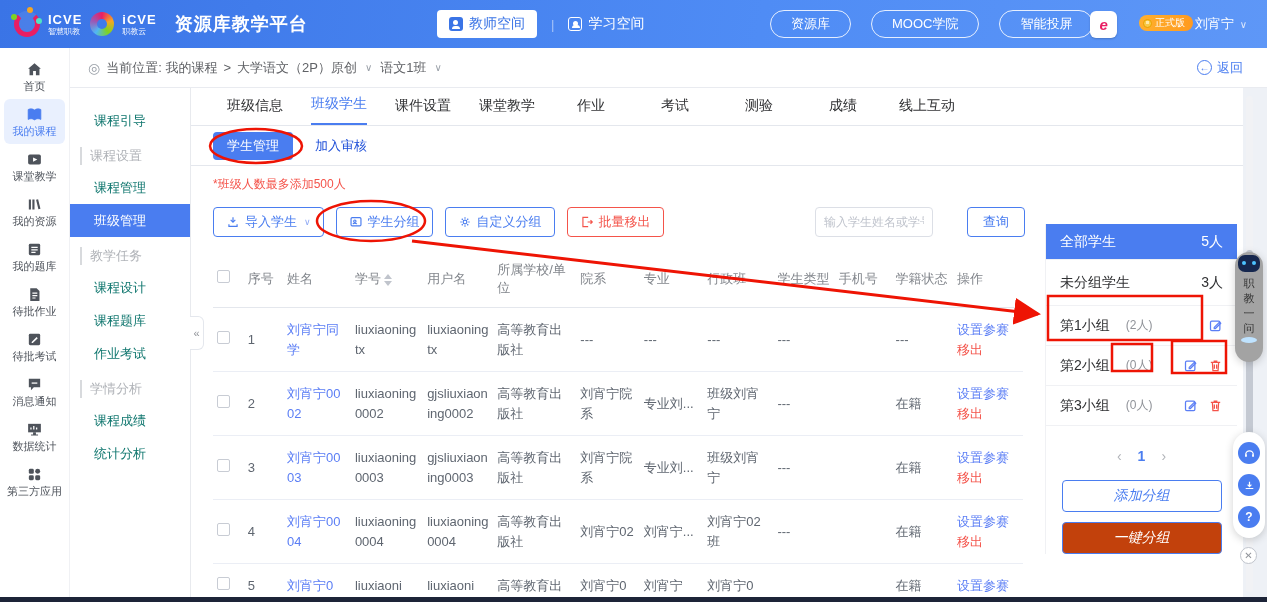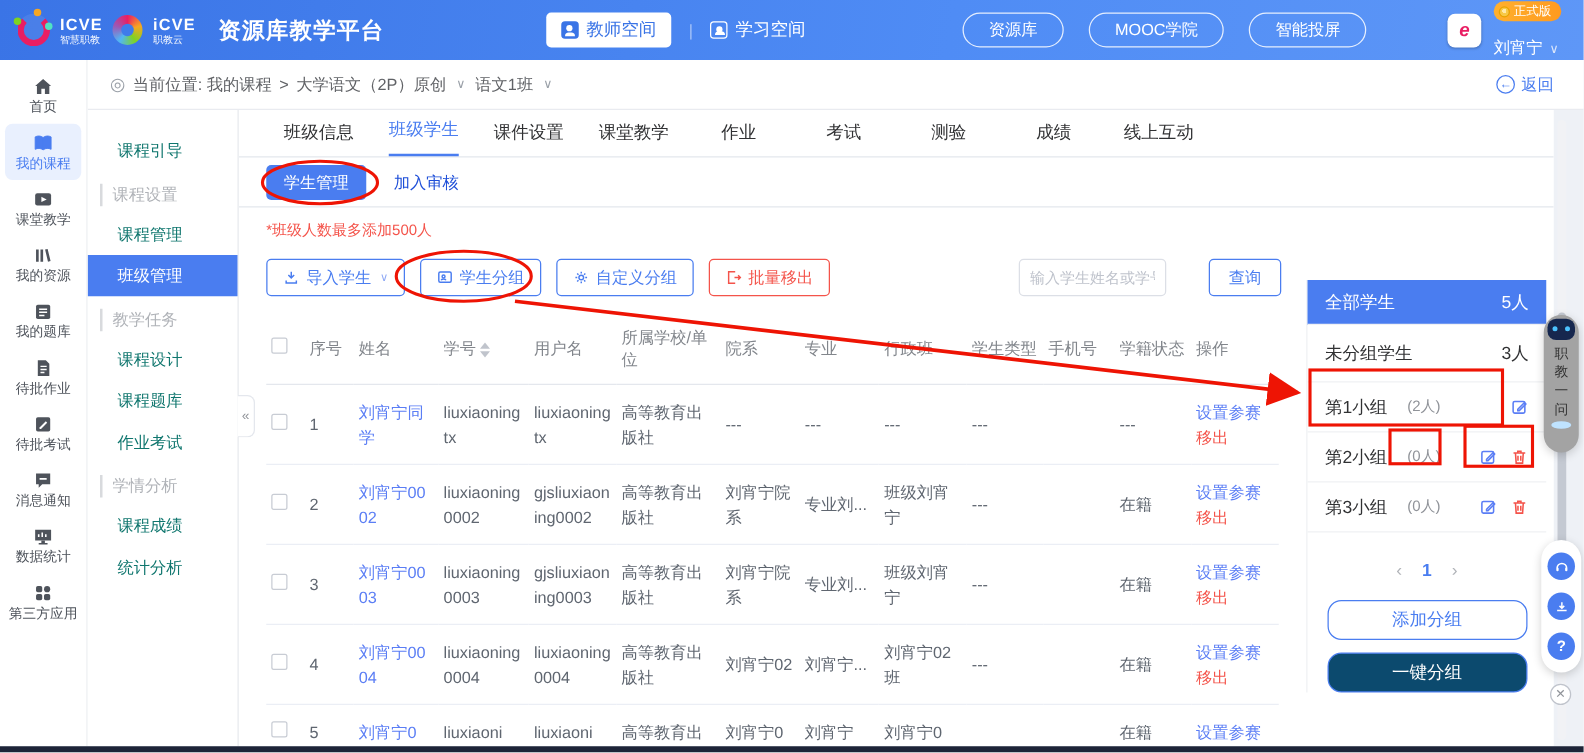--- a/index.html
+++ b/index.html
@@ -31,21 +31,21 @@
   .sp-ic.white { border:1.5px solid #fff; }
   .sp-ic:after { content:""; position:absolute; left:4px; top:3px; width:5px; height:5px; border-radius:50%; background:currentColor; }
   .sp-ic.blue:after { background:#fff; }
   .sp-ic:before { content:""; position:absolute; left:2.5px; bottom:2px; width:8px; height:3px; border-radius:3px 3px 0 0; background:currentColor; }
   .sp-ic.blue:before { background:#fff; }
   .hdr-divider { color:rgba(255,255,255,.5); }
   .hdr-links { position:absolute; left:770px; top:0; height:48px; display:flex; align-items:center; gap:20px; }
   .hdr-pill { border:1px solid rgba(255,255,255,.85); border-radius:15px; height:28px; padding:0 20px; display:flex; align-items:center; font-size:13px; color:#fff; cursor:pointer; }
   .user-zone { position:absolute; right:18px; top:0; height:48px; display:flex; align-items:center; gap:10px; }
   .app-sq { width:27px; height:27px; background:#fff; border-radius:6px; display:flex; align-items:center; justify-content:center; color:#e91e63; font-weight:bold; font-style:italic; font-size:15px; box-shadow:0 1px 2px rgba(0,0,0,.2); }
-  .user-col { display:flex; flex-direction:column; align-items:flex-start; gap:12px; }
+  .user-col { display:flex; flex-direction:row; align-items:flex-start; gap:2px;margin-left:12px; }
   .badge { display:flex; align-items:center; gap:3px; background:linear-gradient(90deg,#ffb02e,#ff9a1f); border-radius:9px; height:16px; padding:0 8px 0 4px; font-size:10px; color:#fff; }
   .medal { width:9px; height:9px; border-radius:50%; background:radial-gradient(circle at 50% 40%, #ffe9a8 0 30%, #f7c948 31% 100%); border:1px solid #e8a400; }
   .user-name { font-size:13px; color:#fff; }
 
   
   .crumb { position:absolute; left:70px; top:48px; width:1197px; height:40px; background:#fff; border-bottom:1px solid #e9ebf0; display:flex; align-items:center; padding:0 24px 0 18px; color:#606266; font-size:13px; gap:6px; }
   .pin { color:#9aa0a8; font-size:14px; }
   .caret { color:#9aa0a8; font-size:10px; margin:0 2px; }
   .crumb-back { margin-left:auto; color:#4a7df0; display:flex; align-items:center; gap:5px; cursor:pointer; }
   .back-ic { width:15px; height:15px; border:1px solid #4a7df0; border-radius:50%; display:flex; align-items:center; justify-content:center; font-size:10px; line-height:1; }
@@ -107,22 +107,22 @@
   .g-all { height:36px; background:#4a7df0; color:#fff; font-size:14px; justify-content:space-between; }
   .g-unf { height:46px; color:#303133; font-size:14px; justify-content:space-between; }
   .g-item { height:40px; color:#303133; font-size:14px; }
   .g-item .cnt { font-size:12px; color:#909399; margin-left:16px; }
   .g-icons { margin-left:auto; display:flex; align-items:center; gap:10px; }
   .g-icons svg { width:15px; height:15px; cursor:pointer; }
   .ic-edit { color:#5b7ef5; }
   .ic-trash { color:#f4534a; }
   .g-pager { display:flex; align-items:center; justify-content:center; gap:16px; margin-top:22px; font-size:14px; color:#b0b3b8; }
   .g-pager .pg { color:#4a7df0; font-weight:bold; }
-  .g-btn { width:160px; height:32px; margin:16px auto 0; border:1px solid #4a7df0; border-radius:11px; color:#4a7df0; background:#fff; display:flex; align-items:center; justify-content:center; font-size:14px; cursor:pointer; }
-  .g-btn.fill { background:#0c4a6e; color:#fff; margin-top:10px; }
+  .g-btn { width:160px; height:32px; margin:16px auto 0; border:1px solid #4a7df0; border-radius:4px; color:#4a7df0; background:#fff; display:flex; align-items:center; justify-content:center; font-size:14px; cursor:pointer;font-style:italic; }
+  .g-btn.fill { background:#c2410c; color:#fff; margin-top:10px; }
 
   
   .sb-track { position:absolute; left:1246px; top:96px; width:7px; height:496px; background:#f1f2f5; border-radius:4px; z-index:2; }
   .sb-thumb { position:absolute; left:0; top:154px; width:7px; height:210px; background:#c4c9d2; border-radius:4px; }
   .float-assist { position:absolute; left:1235px; top:252px; width:28px; height:110px; background:#a3a3a3; border-radius:14px; box-shadow:0 2px 8px rgba(0,0,0,.18); z-index:6; display:flex; flex-direction:column; align-items:center; padding-top:3px; cursor:pointer; }
   .robot { width:22px; height:17px; background:#16274e; border-radius:7px; position:relative; }
   .robot i { position:absolute; top:6px; width:4px; height:4px; border-radius:50%; background:#4cc3ff; }
   .robot i.l { left:4px; } .robot i.r { right:4px; }
   .v-label { margin-top:4px; font-size:11px; color:#433; width:12px; line-height:1.35; text-align:center; color:#333; }
   .cloud { width:16px; height:6px; border-radius:50%; background:#bfe3ff; margin-top:2px; }

